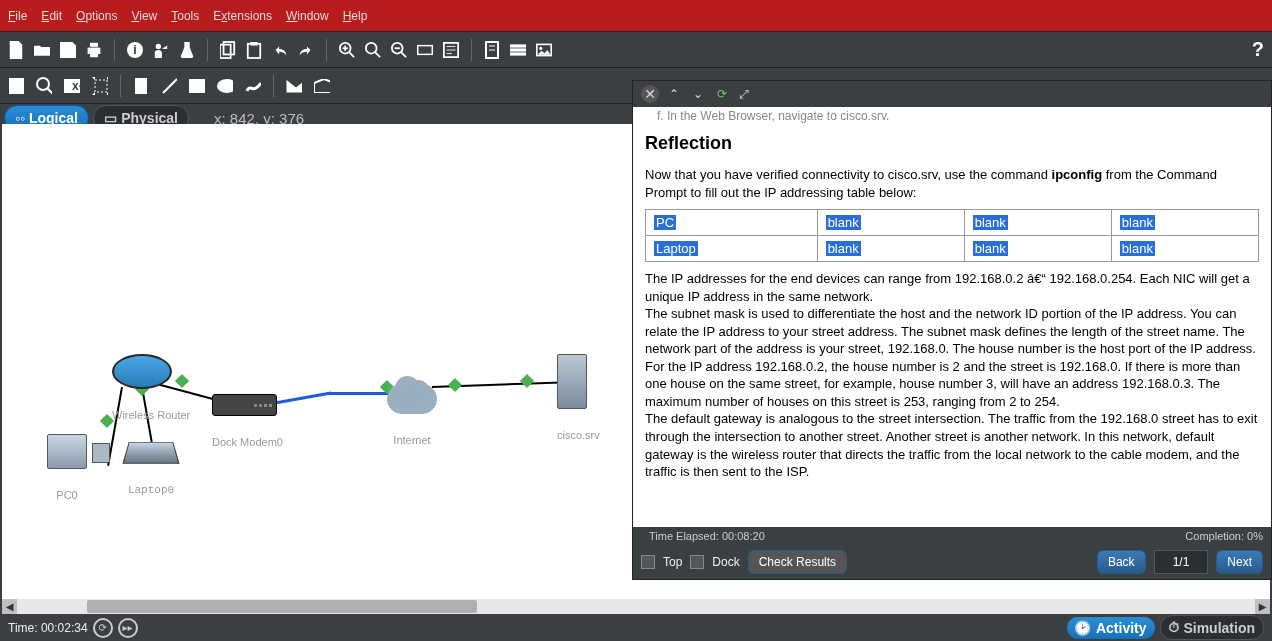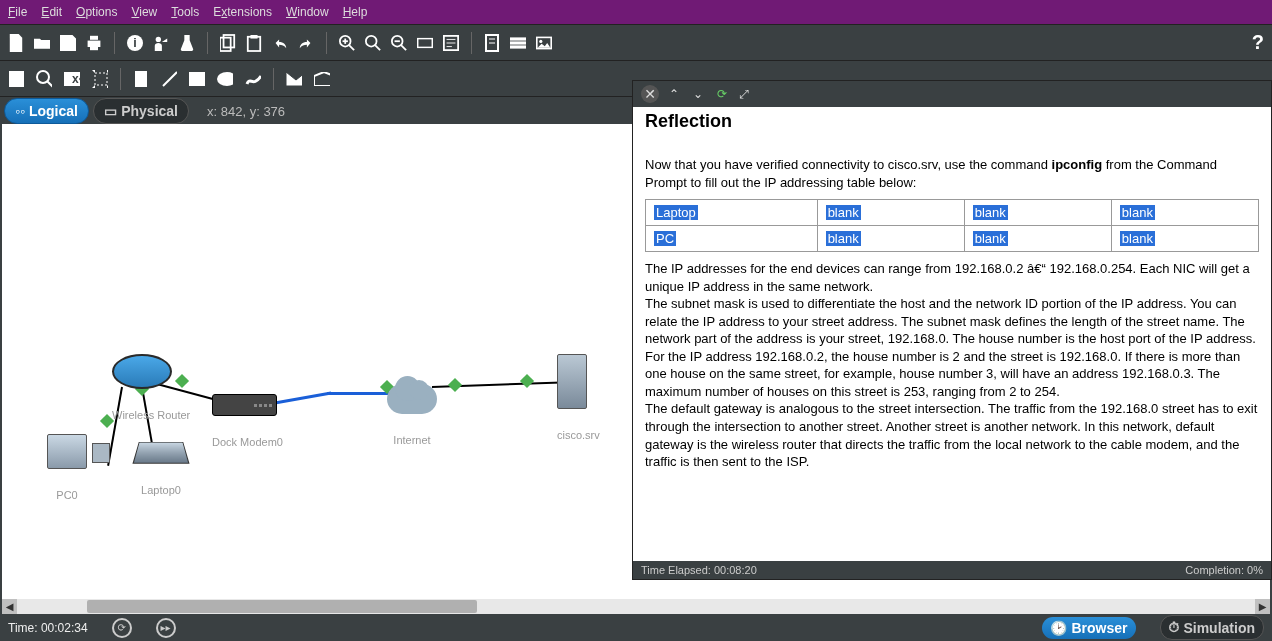--- a/index.html
+++ b/index.html
@@ -1,34 +1,34 @@
 <!DOCTYPE html>
 <html><head>
 <meta charset="utf-8">
 <style>
 * { box-sizing: border-box; margin: 0; padding: 0; }
 body { font-family: Arial, sans-serif; font-size: 12px; background: #3a4042; color: #fff; width: 1272px; height: 641px; overflow: hidden; position: relative; }
 
-.menubar { background: #701a75; height: 25px; display: flex; align-items: center; padding: 0 8px; gap: 14px; border-bottom: 1px solid #222; }
+.menubar { background: #b91c1c; height: 32px; display: flex; align-items: center; padding: 0 8px; gap: 14px; border-bottom: 1px solid #222; }
 .menubar span { color: #ddd; cursor: pointer; }
 .menubar span u { text-decoration: underline; }
 
 .toolbar1 { background: #3a4042; height: 36px; display: flex; align-items: center; padding: 0 8px; gap: 10px; border-bottom: 1px solid #222; }
 .toolbar1 .sep { width: 1px; height: 22px; background: #666; margin: 0 2px; }
 .toolbar1 svg { fill: #eee; }
 .toolbar1 .help-icon { margin-left: auto; font-size: 20px; color: #fff; font-weight: bold; }
 
 .toolbar2 { background: #3a4042; height: 36px; display: flex; align-items: center; padding: 0 8px; gap: 12px; border-bottom: 1px solid #222; }
 .toolbar2 svg { fill: #eee; }
 
 .viewbar { background: #3a4042; height: 28px; display: flex; align-items: center; padding: 0 4px; gap: 4px; }
 .pill { border-radius: 14px; padding: 4px 10px; display: flex; align-items: center; gap: 4px; font-size: 14px; font-weight: bold; border: 1px solid #555; }
 .pill-active { background: linear-gradient(#2a8fd8,#1670b8); color: #fff; border-color: #0d5a9a; }
 .pill-inactive { background: #2a2f31; color: #ccc; }
-.coords { color: #bbb; font-size: 13px; margin-left: 14px; }
+.coords { color: #bbb; font-size: 15px; margin-left: 21px; }
 
 .workspace { position: absolute; top: 124px; left: 2px; right: 2px; bottom: 42px; background: #fff; overflow: hidden; }
 .canvas { position: absolute; inset: 0; }
 
 
 .device { position: absolute; text-align: center; font-size: 11px; color: #888; }
 .router { left: 110px; top: 230px; } 
 .router .body { width: 60px; height: 35px; background: linear-gradient(#4aa8e8,#2a7bb8); border-radius: 50%; border: 2px solid #2a2a2a; }
 .modem { left: 210px; top: 270px; } 
 .modem .body { width: 65px; height: 22px; background: #444; border-radius: 3px; border: 1px solid #000; display:flex; align-items:center; justify-content:flex-end; padding-right:4px; gap:2px;}
@@ -36,65 +36,65 @@
 .cloud { left: 385px; top: 260px; } 
 .cloud .body { width: 50px; height: 30px; background: #9ab0c0; border-radius: 20px; position: relative; }
 .cloud .body::before, .cloud .body::after { content: ''; position: absolute; background: #9ab0c0; border-radius: 50%; }
 .cloud .body::before { width: 25px; height: 25px; top: -8px; left: 8px; }
 .cloud .body::after { width: 20px; height: 20px; top: -4px; right: 8px; }
 .server { left: 555px; top: 230px; } 
 .server .body { width: 30px; height: 55px; background: linear-gradient(#bac8d4,#7a8a9a); border: 1px solid #555; border-radius: 2px; }
 .pc { left: 45px; top: 310px; } 
 .pc .body { width: 40px; height: 35px; background: linear-gradient(#cad8e4,#8a9aaa); border: 1px solid #555; border-radius: 2px; }
 .pc .body::after{content:'';display:block;width:16px;height:18px;background:#aab8c4;border:1px solid #555;position:relative;left:44px;top:8px;}
-.laptop { left: 134px; top: 315px; } 
+.laptop { left: 124px; top: 315px; font-family: Liberation Mono, monospace; } 
 .laptop .body { width: 50px; height: 25px; background: linear-gradient(#cad8e4,#6a7a8a); border: 1px solid #333; transform: perspective(50px) rotateX(30deg); }
 .dlabel { color: #999; font-size: 11px; margin-top: 20px; white-space: nowrap; }
 
 .link-dot { width: 10px; height: 10px; background: #4CAF50; transform: rotate(45deg); position: absolute; }
 
 
 .wire { position: absolute; background: #000; height: 2px; transform-origin: left center; }
 .wire-blue { background: #1a5fd8; height: 3px; }
 
 
 .activity-panel { position: absolute; top: 80px; right: 0; width: 640px; height: 500px; background: #3a4042; border: 1px solid #222; display: flex; flex-direction: column; z-index: 10; }
 .activity-header { height: 26px; background: #3a4042; display: flex; align-items: center; padding: 0 8px; gap: 6px; color: #fff; }
 .activity-header .title { flex: 1; text-align: center; font-size: 13px; }
 .activity-header .ctrl { width: 18px; height: 18px; display: flex; align-items: center; justify-content: center; cursor: pointer; color: #ddd; }
 .activity-header .close { border-radius: 50%; background: #555; font-size: 14px; }
 .activity-header .rightctrls { display: flex; gap: 4px; }
 
 .activity-body { flex: 1; background: #fff; color: #000; overflow-y: auto; padding: 0 12px 8px 12px; font-size: 13px; }
 .activity-body .trunc { color: #888; font-size: 12px; padding: 2px 0 6px 12px; }
-.activity-body h2 { font-size: 18px; font-weight: bold; margin: 4px 0 24px 0; }
+.activity-body h2 { font-size: 18px; font-weight: bold; margin: 4px 0 12px 0; }
 .activity-body p { margin: 0 0; line-height: 1.35; }
 
 .iptable { border-collapse: collapse; width: 100%; margin: 8px 0; }
 .iptable th, .iptable td { border: 1px solid #999; padding: 5px 8px; font-size: 13px; text-align: left; }
 .iptable th { background: #f0f0f0; text-align: center; font-weight: bold; }
 .hl { background: #2a6fd8; color: #fff; padding: 0 2px; }
 
-.activity-status { height: 18px; background: #3a4042; color: #ccc; font-size: 11px; display: flex; align-items: center; padding: 0 8px; }
+.activity-status { height: 18px; background: #3a4042; color: #ccc; font-size: 11px; display: flex; align-items: center; padding: 0 8px; margin-left: 8px; }
 .activity-status .comp { margin-left: auto; }
 
 .activity-footer { height: 34px; background: #3a4042; display: flex; align-items: center; padding: 0 8px; gap: 8px; }
 .activity-footer .chk { width: 14px; height: 14px; background: #555; border: 1px solid #888; }
 .activity-footer .lbl { color: #eee; font-size: 12px; }
 .activity-footer .btn { background: #555; border: 1px solid #2a5a8a; border-radius: 6px; padding: 4px 10px; color: #fff; font-size: 12px; cursor: pointer; }
 .activity-footer .btn-primary { background: linear-gradient(#3a7ab8,#2a5a8a); }
 .activity-footer .spacer { flex: 1; }
 .activity-footer .pagenum { color: #fff; padding: 4px 18px; background: #2a2f31; border: 1px solid #555; border-radius: 0; }
 
 .hscroll { position: absolute; bottom: 27px; left: 2px; right: 2px; height: 15px; background: #d8d8d8; display: flex; }
 .hscroll .arrow { width: 15px; background: #c0c0c0; display:flex;align-items:center;justify-content:center;font-size:10px;color:#333;}
 .hscroll .track { flex: 1; background: #e8e8e8; position: relative; }
 .hscroll .thumb { position: absolute; left: 70px; width: 390px; top: 1px; bottom: 1px; background: #b0b0b0; border-radius: 2px; }
 
-.statusbar { position: absolute; bottom: 0; left: 0; right: 0; height: 27px; background: #3a4042; display: flex; align-items: center; padding: 0 8px; gap: 24px; }
+.statusbar { position: absolute; bottom: 0; left: 0; right: 0; height: 27px; background: #3a4042; display: flex; align-items: center; padding: 0 8px; gap: 5px; }
 .statusbar .time { color: #eee; font-size: 12px; }
 .statusbar .circbtn { width: 20px; height: 20px; border: 2px solid #ccc; border-radius: 50%; display: flex; align-items: center; justify-content: center; cursor: pointer; color: #ccc; font-size: 10px; }
 .statusbar .modebtn { margin-left: auto; }
 .statusbar .pill2 { display: flex; align-items: center; gap: 4px; padding: 3px 8px; border-radius: 12px; font-size: 14px; font-weight: bold; }
 .statusbar .rt { background: linear-gradient(#2a8fd8,#1670b8); color: #fff; }
 .statusbar .sim { background: #2a2f31; color: #ccc; border:1px solid #555;}
 .ic { width: 16px; height: 16px; display: inline-flex; align-items: center; justify-content: center; }
 </style>
 </head>
 <body>
@@ -363,64 +363,76 @@
   <div class="activity-header">
     <span class="ctrl close">✕</span>
     <span class="ctrl">⌃</span>
     <span class="ctrl">⌄</span>
     <span class="rightctrls">
       <span class="ctrl" style="color:#6c6;">⟳</span>
       <span class="ctrl">⤢</span>
     </span>
   </div>
   <div class="activity-body">
+    <div class="trunc">f.   In the Web Browser, navigate to cisco.srv.</div>
     <h2>Reflection</h2>
     <p>
       <span>Now that you have verified connectivity to cisco.srv, use the command </span><b>ipconfig</b><span> from the Command Prompt to fill out the IP addressing table below:</span>
     </p>
     <table class="iptable">
       <tbody>
       <tr>
-        <td><span class="hl">Laptop</span></td>
+        <td><span class="hl">PC</span></td>
         <td><span class="hl">blank</span></td>
         <td><span class="hl">blank</span></td>
         <td><span class="hl">blank</span></td>
       </tr>
       <tr>
-        <td><span class="hl">PC</span></td>
+        <td><span class="hl">Laptop</span></td>
         <td><span class="hl">blank</span></td>
         <td><span class="hl">blank</span></td>
         <td><span class="hl">blank</span></td>
       </tr>
     </tbody>
       </table>
     <p>The IP addresses for the end devices can range from 192.168.0.2 â€“ 192.168.0.254. Each NIC will get a unique IP address in the same network.</p>
     <p>The subnet mask is used to differentiate the host and the network ID portion of the IP address. You can relate the IP address to your street address. The subnet mask defines the length of the street name. The network part of the address is your street, 192.168.0. The house number is the host port of the IP address. For the IP address 192.168.0.2, the house number is 2 and the street is 192.168.0. If there is more than one house on the same street, for example, house number 3, will have an address 192.168.0.3. The maximum number of houses on this street is 253, ranging from 2 to 254.</p>
     <p>The default gateway is analogous to the street intersection. The traffic from the 192.168.0 street has to exit through the intersection to another street. Another street is another network. In this network, default gateway is the wireless router that directs the traffic from the local network to the cable modem, and the traffic is then sent to the ISP.</p>
   </div>
   <div class="activity-status">
     <span>Time Elapsed: 00:08:20</span>
     <span class="comp">Completion: 0%</span>
+  </div>
+  <div class="activity-footer">
+    <span class="chk"></span>
+    <span class="lbl">Top</span>
+    <span class="chk"></span>
+    <span class="lbl">Dock</span>
+    <button class="btn">Check Results</button>
+    <span class="spacer"></span>
+    <button class="btn btn-primary">Back</button>
+    <span class="pagenum">1/1</span>
+    <button class="btn btn-primary">Next</button>
   </div>
 </div>
 
 <div class="hscroll">
   <div class="arrow">◀</div>
   <div class="track">
       <div class="thumb"></div>
     </div>
   <div class="arrow">▶</div>
 </div>
 
 <div class="statusbar">
   <span class="time">Time: 00:02:34</span>
   <span class="circbtn">⟳</span>
   <span class="circbtn">▸▸</span>
   <span class="modebtn"></span>
   <span class="pill2 rt">
     <span>🕑</span>
-    <span>Browser</span>
+    <span>Activity</span>
   </span>
   <span class="pill2 sim">
     <span>⏱</span>
     <span>Simulation</span>
   </span>
 </div>
 
 </body></html>

